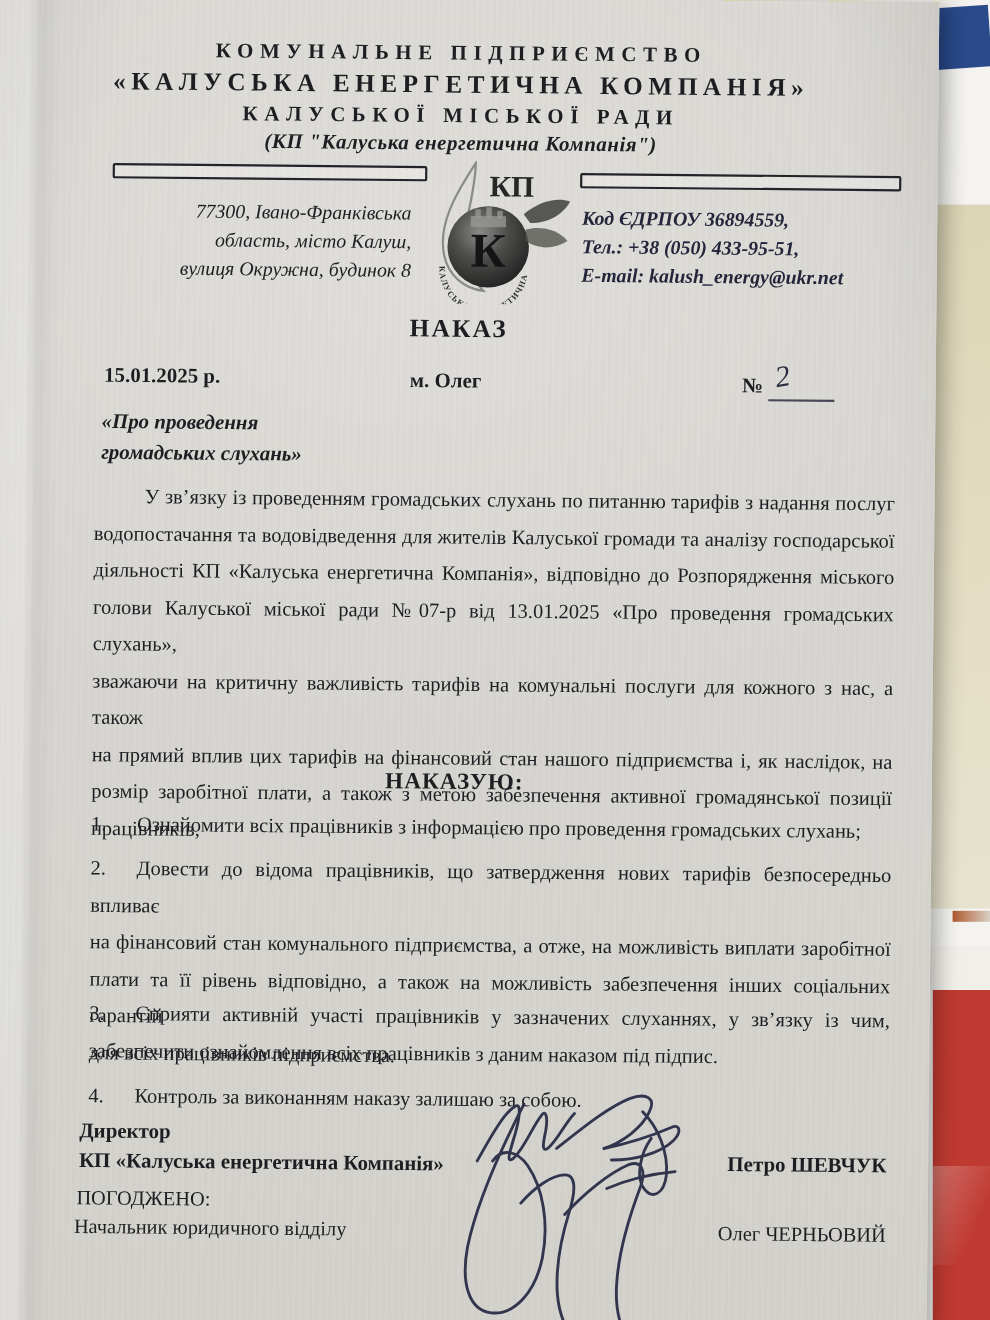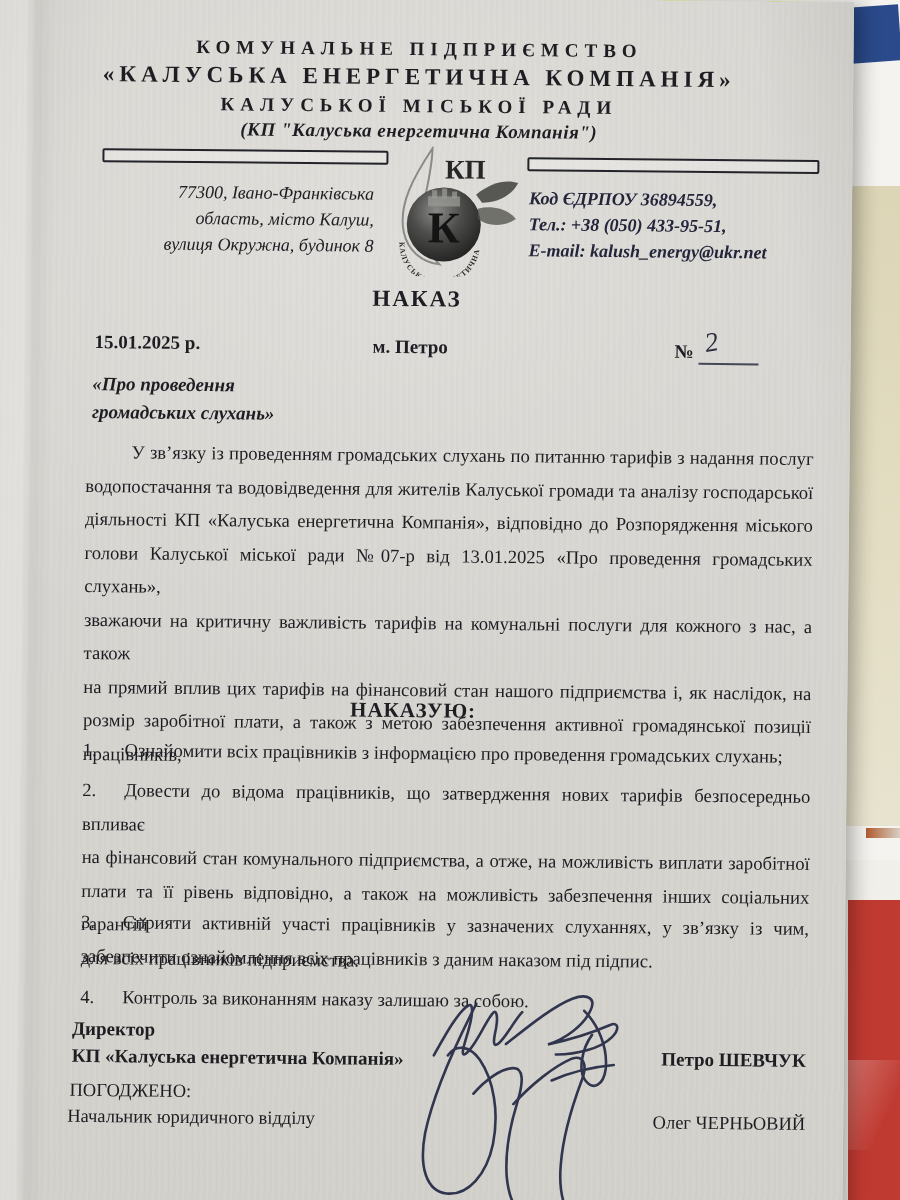--- a/index.html
+++ b/index.html
@@ -127,21 +127,21 @@
 
   <div class="abs contact" style="left:545px;top:186px;width:300px;">
       <div class="line">Код ЄДРПОУ 36894559,</div>
       <div class="line">Тел.: +38 (050) 433-95-51,</div>
       <div class="line">E-mail: kalush_energy@ukr.net</div>
     </div>
 
   <div class="abs ctr order-title" style="top:288px;">НАКАЗ</div>
 
   <div class="abs dateline" style="left:112px;top:336px;">15.01.2025 р.</div>
-  <div class="abs dateline" style="left:390px;top:338px;">м. Петро</div>
+  <div class="abs dateline" style="left:390px;top:338px;">м. Олег</div>
   <div class="abs dateline" style="left:692px;top:340px;">№</div>
   <div class="abs num-hand" style="left:722px;top:326px;">2</div>
   <div class="num-line" style="left:716px;top:362px;width:60px;"></div>
 
   <div class="abs subject" style="left:110px;top:375px;">
       <div class="line">«Про проведення</div>
       <div class="line">громадських слухань»</div>
     </div>
 
   <div class="abs bodytext first-indent" style="left:104px;top:440px;width:728px;">

